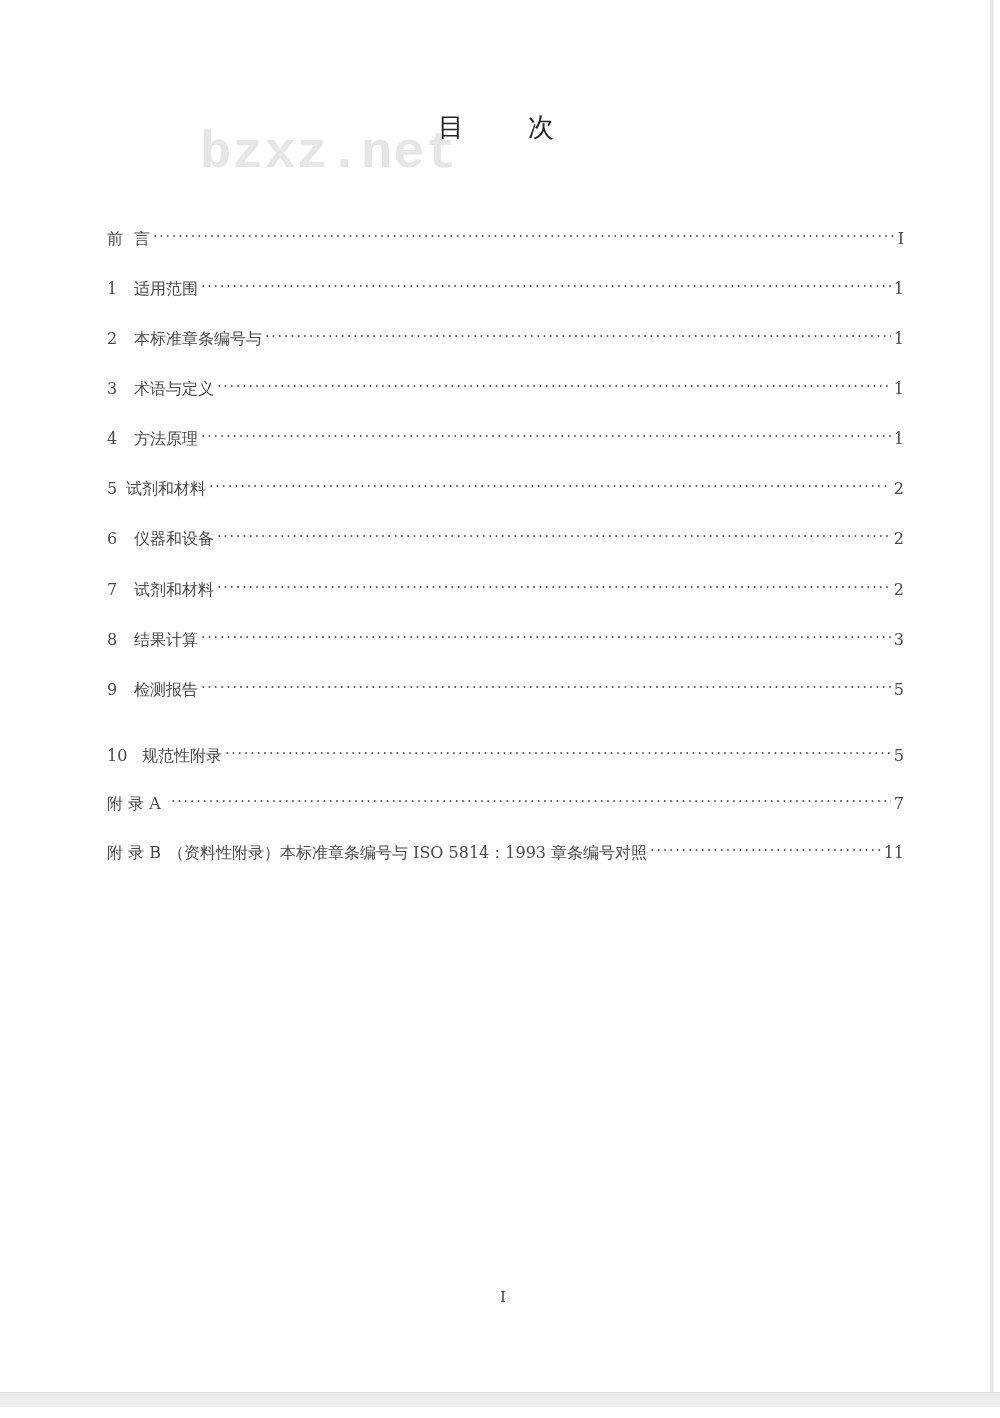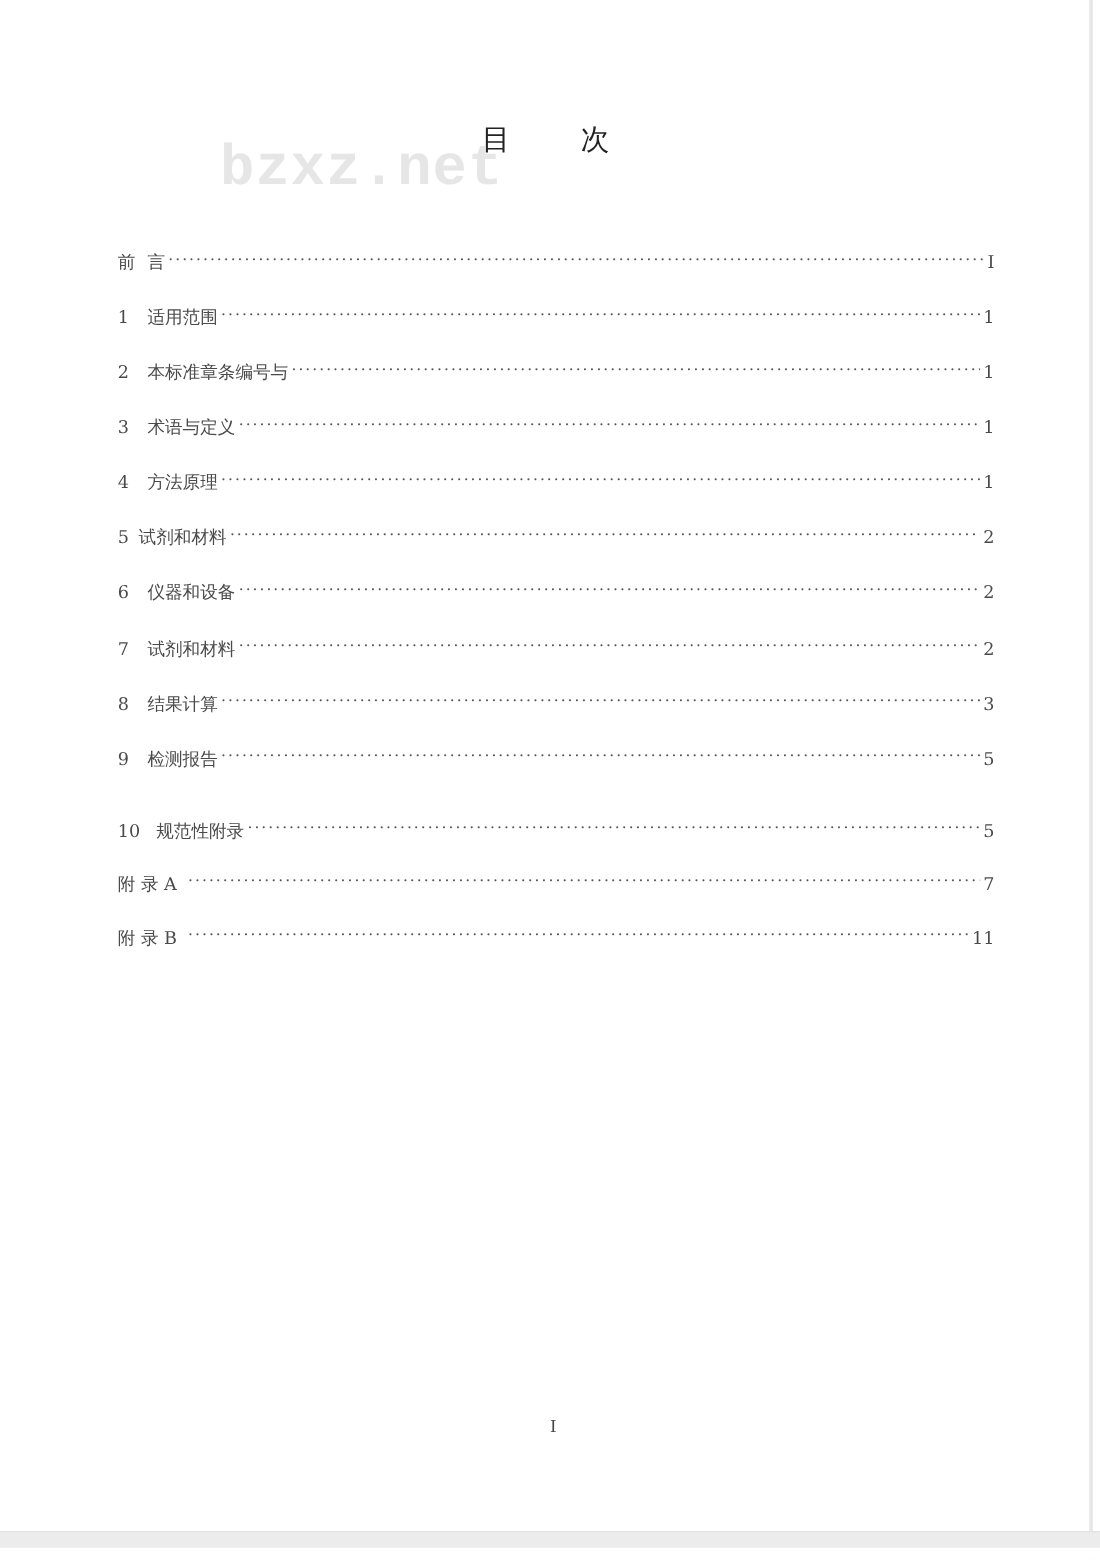--- a/index.html
+++ b/index.html
@@ -212,18 +212,19 @@
     <span class="leader"></span>
     <span class="page">5</span>
   </div>
   <div class="toc-row" style="top:565px">
     <span class="num" style="width:61px">附 录 A</span>
     <span class="leader"></span>
     <span class="page">7</span>
   </div>
   <div class="toc-row" style="top:614px">
     <span class="num" style="width:61px">附 录 B</span>
+    <span class="label">（资料性附录）本标准章条编号与 ISO 5814：1993 章条编号对照</span>
     <span class="leader"></span>
     <span class="page">11</span>
   </div>
 </div>
 
 <div class="footer-page">I</div>
 
 </body></html>

